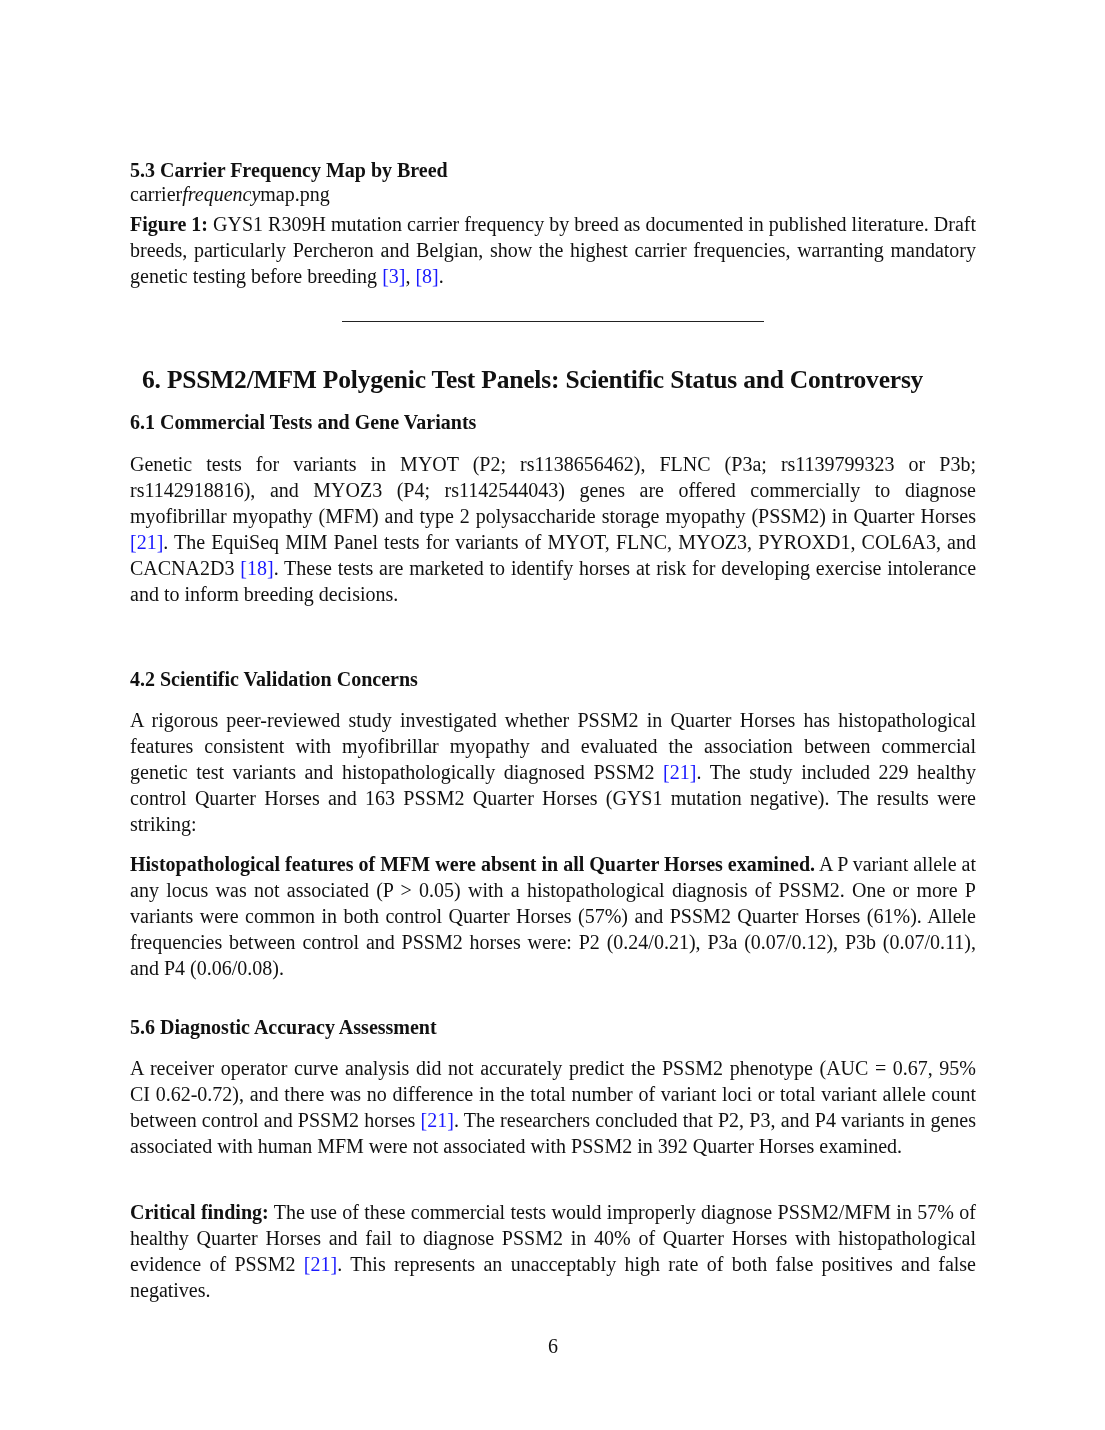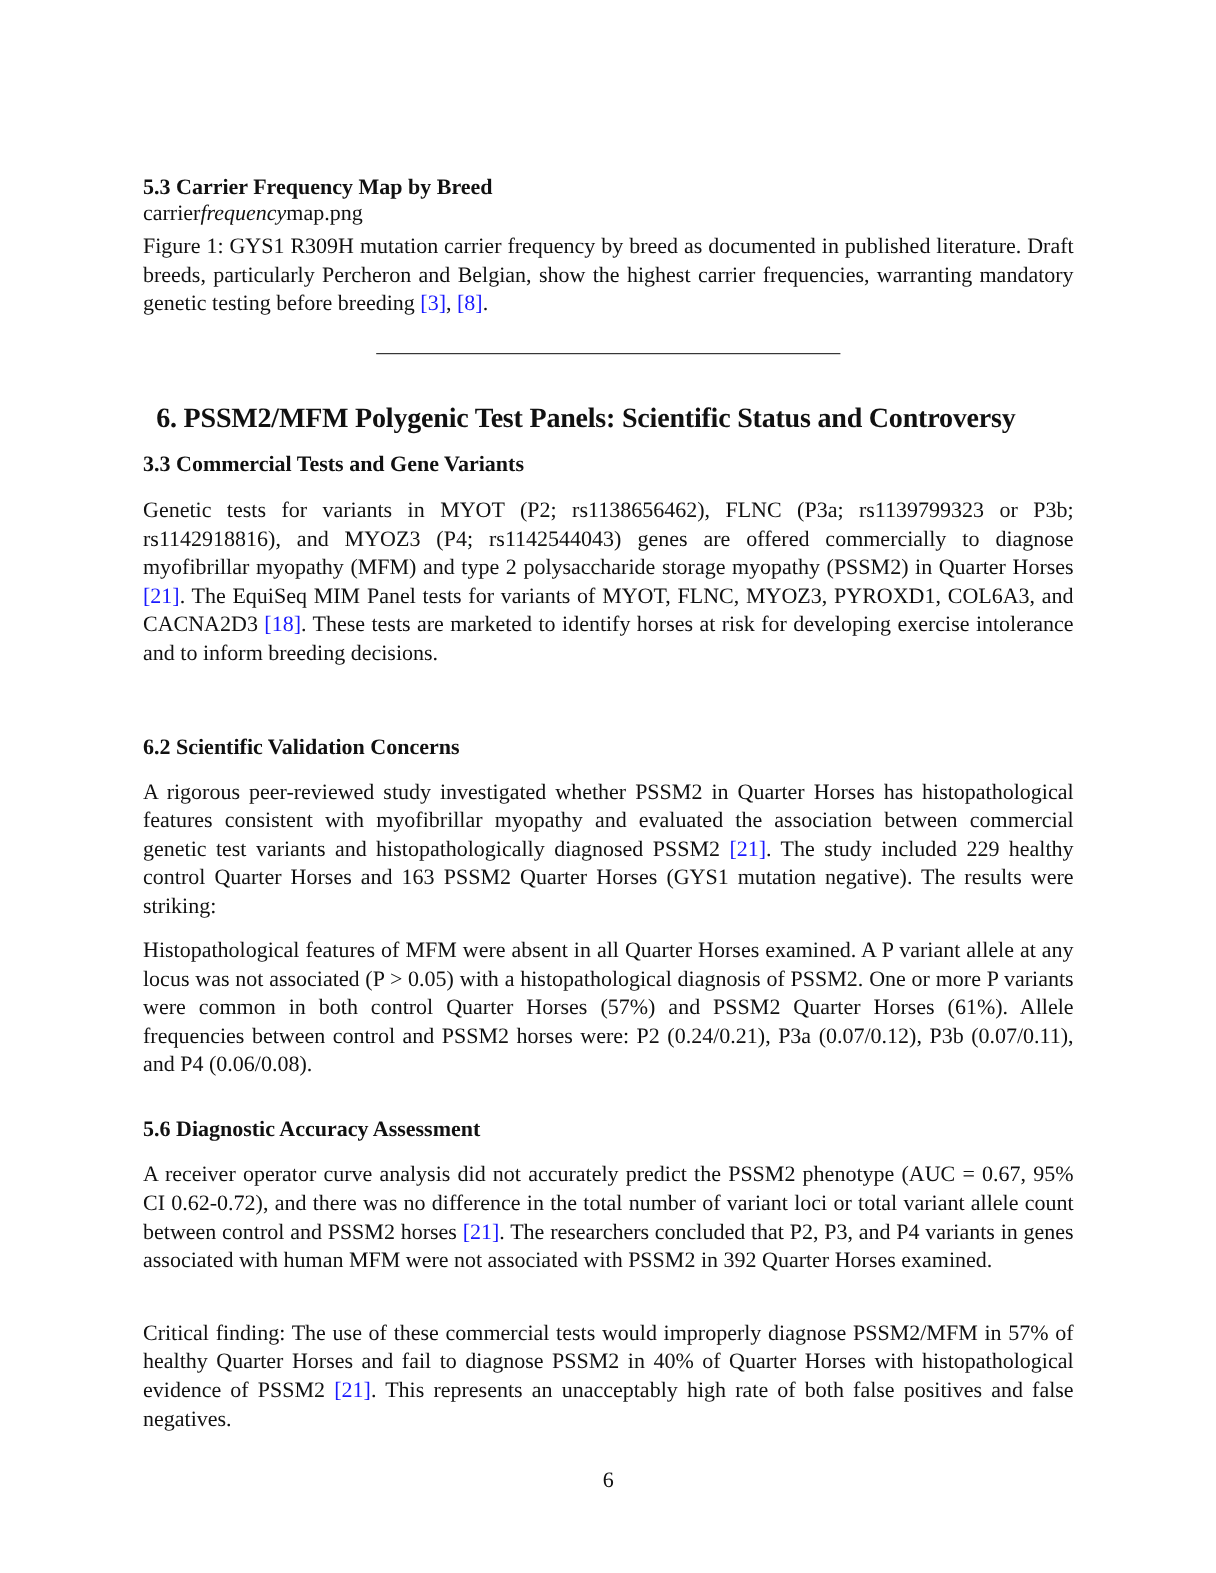--- a/index.html
+++ b/index.html
@@ -2,21 +2,21 @@
 <html><head>
 <meta charset="utf-8">
 <style>
   html, body { margin: 0; padding: 0; background: #ffffff; }
   body { width: 1105px; height: 1430px; position: relative; overflow: hidden;
          font-family: "Liberation Serif", "DejaVu Serif", serif; color: #111; }
   .page { position: absolute; left: 130px; top: 0; width: 846px; }
   .h3 { position: absolute; left: 0; font-weight: bold; font-size: 20px; line-height: 26px; white-space: nowrap; }
   .h2 { position: absolute; left: 0; font-weight: bold; font-size: 25.5px; line-height: 32px; white-space: nowrap; letter-spacing: -0.2px; margin-left: 12px; }
   .para { position: absolute; left: 0; width: 846px; font-size: 20px; line-height: 26px; text-align: justify; hyphens: manual; }
-  .para b { font-weight: normal; }
+  .para b { font-weight: bold; }
   .cite { color: #1a1aff; }
   .img-name { position: absolute; left: 0; font-size: 20px; line-height: 26px; white-space: nowrap; }
   .img-name i { font-style: italic; }
   .rule { position: absolute; left: 212px; width: 422px; height: 0; border-top: 1.3px solid #222; }
   .pagenum { position: absolute; left: 0; width: 846px; text-align: center; font-size: 20px; line-height: 26px; }
 </style>
 </head>
 <body>
 
 <div class="page">
@@ -24,25 +24,25 @@
   <div class="h3" style="top:131px;margin-top:26px;">5.3 Carrier Frequency Map by Breed</div>
 
   <div class="img-name" style="top:171px;margin-top:10px;"><span>carrier</span><i>frequency</i><span>map.png</span></div>
 
   <div class="para" style="top:211px;"><b>Figure 1:</b><span> GYS1 R309H mutation carrier frequency by breed as documented in published literature. Draft breeds, particularly Percheron and Belgian, show the highest carrier fre­quencies, warranting mandatory genetic testing before breeding </span><span class="cite">[3]</span><span>, </span><span class="cite">[8]</span><span>.</span></div>
 
   <div class="rule" style="top:321px;"></div>
 
   <div class="h2" style="top:364px;">6. PSSM2/MFM Polygenic Test Panels: Scientific Status and Controversy</div>
 
-  <div class="h3" style="top:409px;">3.3 Commercial Tests and Gene Variants</div>
+  <div class="h3" style="top:409px;">6.1 Commercial Tests and Gene Variants</div>
 
   <div class="para" style="top:451px;"><span>Genetic tests for variants in MYOT (P2; rs1138656462), FLNC (P3a; rs1139799323 or P3b; rs1142918816), and MYOZ3 (P4; rs1142544043) genes are offered commercially to diagnose myofibrillar myopathy (MFM) and type 2 polysaccharide storage myopathy (PSSM2) in Quarter Horses </span><span class="cite">[21]</span><span>.  The EquiSeq MIM Panel tests for variants of MYOT, FLNC, MYOZ3, PYROXD1, COL6A3, and CACNA2D3 </span><span class="cite">[18]</span><span>.  These tests are marketed to identify horses at risk for developing exercise intolerance and to inform breeding decisions.</span></div>
 
-  <div class="h3" style="top:666px;">6.2 Scientific Validation Concerns</div>
+  <div class="h3" style="top:666px;">4.2 Scientific Validation Concerns</div>
 
   <div class="para" style="top:707px;"><span>A rigorous peer-reviewed study investigated whether PSSM2 in Quarter Horses has histopathological features consistent with myofibrillar myopathy and evaluated the association between commercial genetic test variants and histopathologically diagnosed PSSM2 </span><span class="cite">[21]</span><span>.  The study included 229 healthy control Quarter Horses and 163 PSSM2 Quarter Horses (GYS1 mutation negative). The results were striking:</span></div>
 
   <div class="para" style="top:851px;"><b>Histopathological features of MFM were absent in all Quarter Horses examined.</b><span>  A P variant allele at any locus was not associated (P &gt; 0.05) with a histopathological diagnosis of PSSM2.  One or more P variants were common in both control Quarter Horses (57%) and PSSM2 Quarter Horses (61%).  Allele frequencies between control and PSSM2 horses were: P2 (0.24/0.21), P3a (0.07/0.12), P3b (0.07/0.11), and P4 (0.06/0.08).</span></div>
 
   <div class="h3" style="top:1014px;">5.6 Diagnostic Accuracy Assessment</div>
 
   <div class="para" style="top:1055px;"><span>A receiver operator curve analysis did not accurately predict the PSSM2 phenotype (AUC = 0.67, 95% CI 0.62-0.72), and there was no difference in the total number of variant loci or total variant allele count between control and PSSM2 horses </span><span class="cite">[21]</span><span>. The researchers con­cluded that P2, P3, and P4 variants in genes associated with human MFM were not asso­ciated with PSSM2 in 392 Quarter Horses examined.</span></div>
 
   <div class="para" style="top:1199px;"><b>Critical finding:</b><span>  The use of these commercial tests would improperly diagnose PSSM2/MFM in 57% of healthy Quarter Horses and fail to diagnose PSSM2 in 40% of Quarter Horses with histopathological evidence of PSSM2 </span><span class="cite">[21]</span><span>.  This represents an unacceptably high rate of both false positives and false negatives.</span></div>

